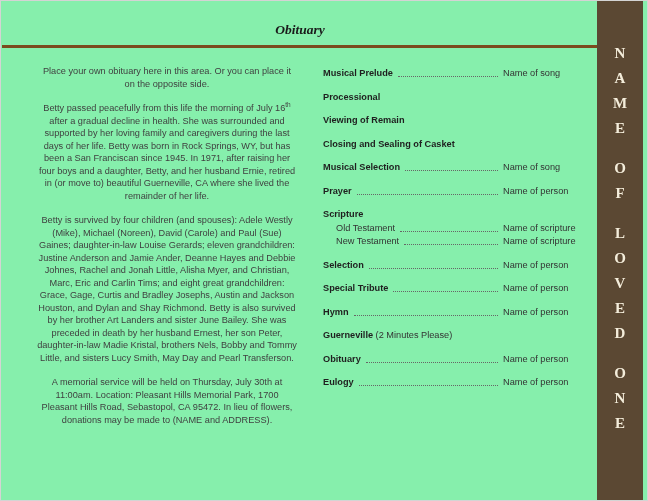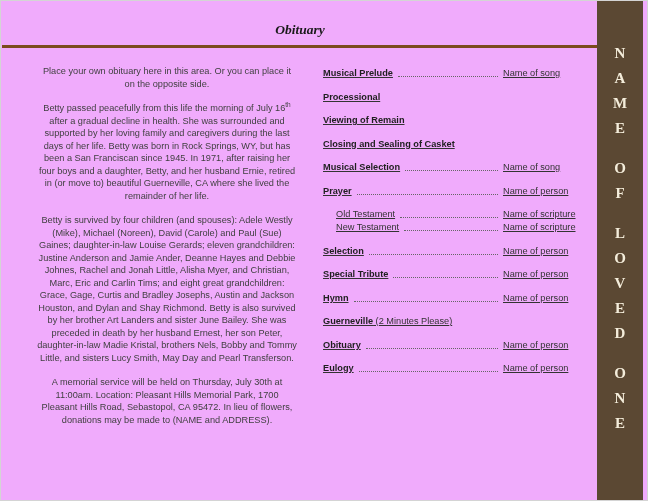--- a/index.html
+++ b/index.html
@@ -1,19 +1,19 @@
 <!DOCTYPE html>
 <html><head>
 <meta charset="utf-8">
 <style>
   html,body{margin:0;padding:0;background:#fff;}
   .page{
     position:relative;
     width:648px;height:501px;
-    background:#f0abfc;
+    background:#86efac;
     border:1px solid #d4d4d4;
     box-sizing:border-box;
     overflow:hidden;
     font-family:"Liberation Sans", sans-serif;
   }
   
   .header{
     position:absolute;top:0;left:1px;width:596px;height:44px;
     display:flex;
   }
@@ -33,21 +33,21 @@
   
   .obituary-col{
     position:absolute;left:36px;top:64px;width:260px;
     font-size:9.2px;line-height:12.5px;color:#3f3f3f;
   }
   .obituary-col p{margin:0 0 12px 0;text-align:center;}
   .obituary-col sup{font-size:6.5px;line-height:0;}
   
   .service-col{
     position:absolute;left:322px;top:66px;width:258px;
-    font-size:9.2px;color:#333;text-decoration:underline;
+    font-size:9.2px;color:#333;
   }
   .os-row{
     display:flex;align-items:flex-end;
     line-height:13px;margin-bottom:10.5px;
   }
   .os-label{font-weight:bold;color:#1f1f1f;white-space:nowrap;}
   .os-note{font-weight:normal;color:#333;white-space:pre;text-align:right;}
   .os-sub .os-label{font-weight:normal;color:#333;padding-left:13px;text-align:center;}
   .leader{
     flex:1;height:1px;margin:0 5px 3px 5px;
@@ -106,20 +106,23 @@
       <div class="os-row">
         <span class="os-label">Musical Selection</span>
         <span class="leader"></span>
         <span class="os-value">Name of song</span>
       </div>
       <div class="os-row">
         <span class="os-label">Prayer</span>
         <span class="leader"></span>
         <span class="os-value">Name of person</span>
       </div>
+      <div class="os-row" style="margin-bottom: 1px;">
+        <span class="os-label">Scripture</span>
+      </div>
       <div class="os-row os-sub" style="margin-bottom: 0px;">
         <span class="os-label">Old Testament</span>
         <span class="leader"></span>
         <span class="os-value">Name of scripture</span>
       </div>
       <div class="os-row os-sub" style="margin-bottom: 10.5px;">
         <span class="os-label">New Testament</span>
         <span class="leader"></span>
         <span class="os-value">Name of scripture</span>
       </div>

